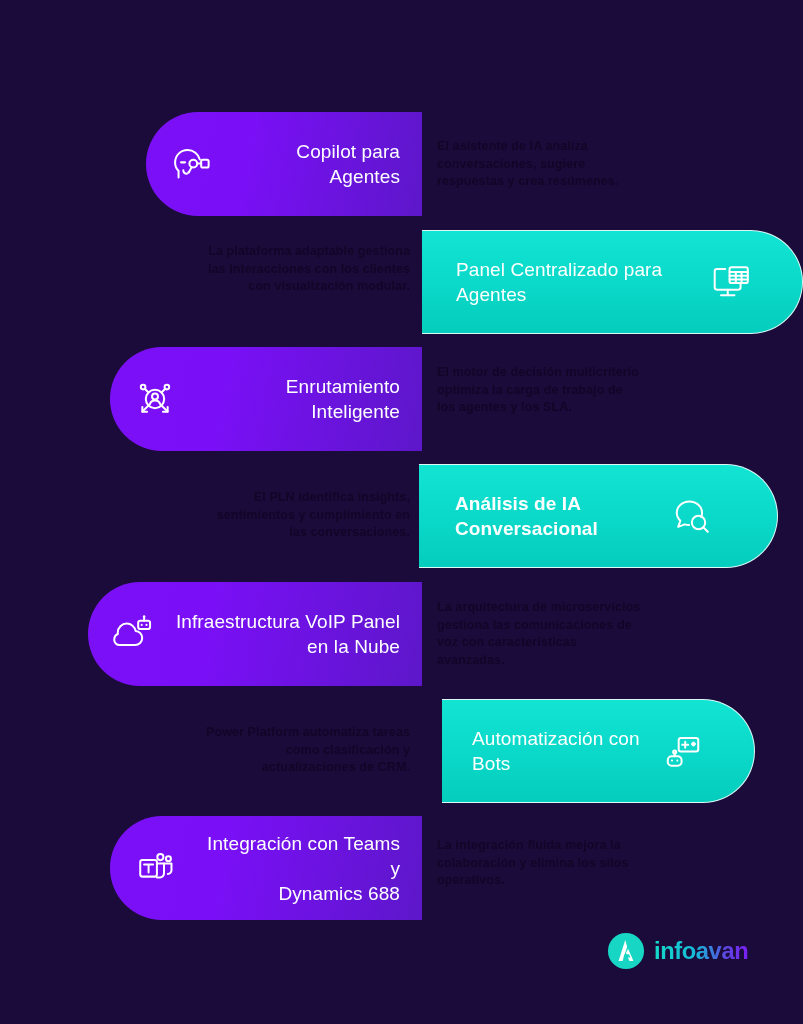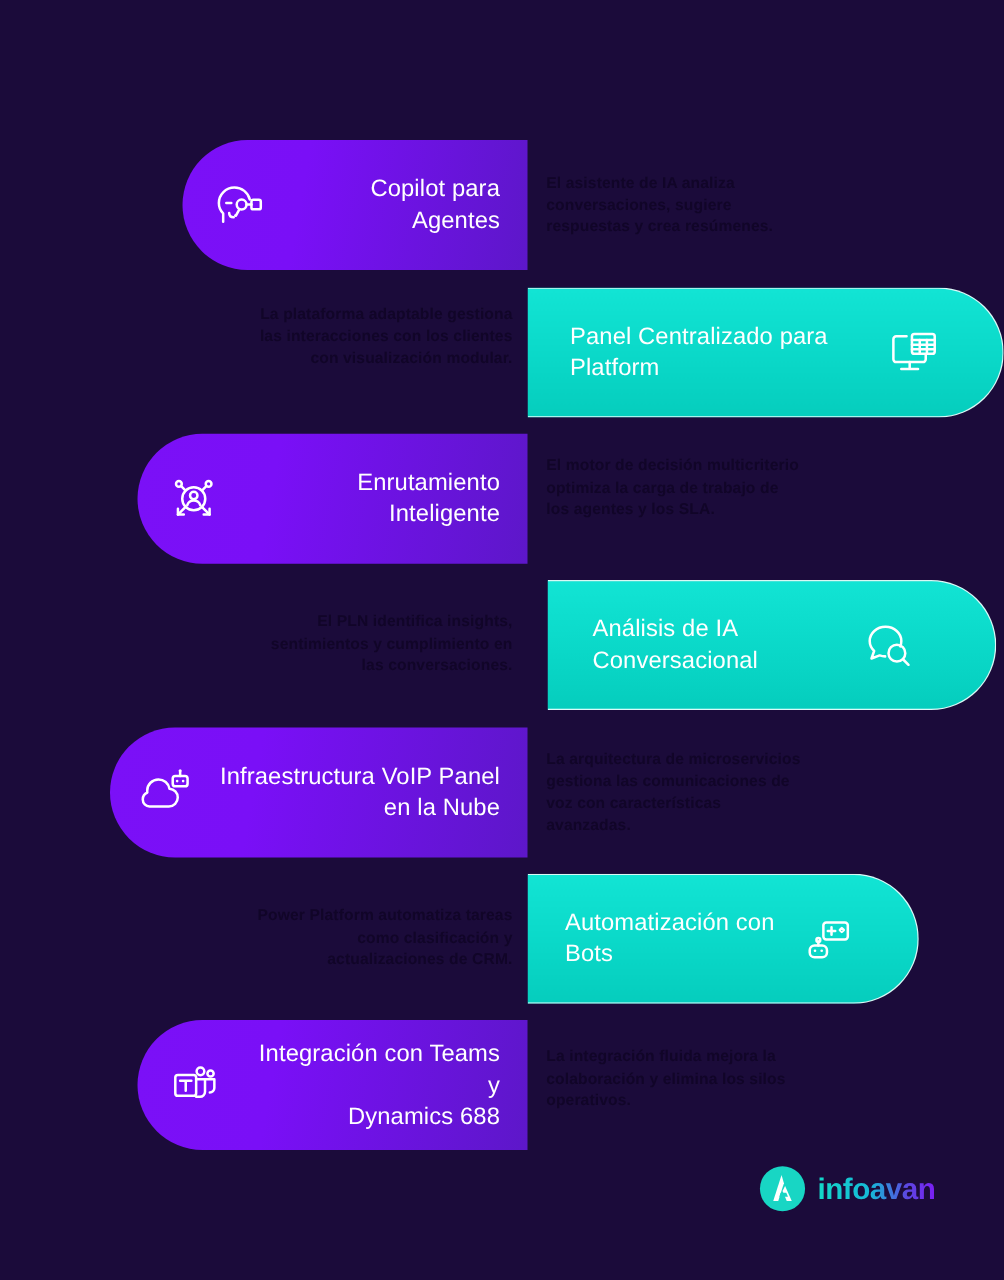--- a/index.html
+++ b/index.html
@@ -118,21 +118,21 @@
         </svg>
       </span>
       <span class="card-title">Copilot para Agentes</span>
     </div>
     <div class="desc to-right" style="left:437px; top:26px; width:205px;">El asistente de IA analiza conversaciones, sugiere respuestas y crea resúmenes.</div>
   </div>
 
   <div class="row" style="top:230px;">
     <div class="desc to-left" style="left:205px; top:13px; width:205px;">La plataforma adaptable gestiona las interacciones con los clientes con visualización modular.</div>
     <div class="card right" style="left:422px; width:381px;">
-      <span class="card-title" style="margin-left:12px;">Panel Centralizado para Platform</span>
+      <span class="card-title" style="margin-left:12px;">Panel Centralizado para Agentes</span>
       <span class="card-icon" style="margin-right:26px;">
         <svg viewBox="0 0 48 48" fill="none" stroke="#ffffff" stroke-width="2.1" stroke-linecap="round" stroke-linejoin="round">
           <path d="M18 10.5H9.4A2.4 2.4 0 0 0 7 12.9v16.7a2.4 2.4 0 0 0 2.4 2.4h22.2a2.4 2.4 0 0 0 2.4-2.4v-3.4"></path>
           <path d="M20.6 32v5.8M13.6 37.8h14"></path>
           <rect x="22.5" y="8.5" width="19" height="16.6" rx="2"></rect>
           <path d="M22.5 13.6h19"></path>
           <path d="M29 13.6v11.5M35 13.6v11.5"></path>
           <path d="M22.5 17.6h19M22.5 21.3h19"></path>
         </svg>
       </span>
@@ -153,21 +153,21 @@
           <path d="M10.8 32.3v4.9h4.9M37.2 32.3v4.9h-4.9"></path>
         </svg>
       </span>
       <span class="card-title">Enrutamiento Inteligente</span>
     </div>
     <div class="desc to-right" style="left:437px; top:17px; width:205px;">El motor de decisión multicriterio optimiza la carga de trabajo de los agentes y los SLA.</div>
   </div>
 
   <div class="row" style="top:464px;">
     <div class="desc to-left" style="left:205px; top:25px; width:205px;">El PLN identifica insights, sentimientos y cumplimiento en las conversaciones.</div>
-    <div class="card right" style="left:438px; width:359px;">
+    <div class="card right" style="left:419px; width:359px;font-weight:bold;">
       <span class="card-title" style="margin-left:14px;">Análisis de IA Conversacional</span>
       <span class="card-icon" style="margin-right:40px;">
         <svg viewBox="0 0 48 48" fill="none" stroke="#ffffff" stroke-width="2.1" stroke-linecap="round" stroke-linejoin="round">
           <path d="M33.6 25.2c.6-1.4.9-2.9.9-4.5 0-6.6-5.9-11.9-13.2-11.9S8.1 14.1 8.1 20.7c0 3.2 1.4 6.1 3.7 8.3l-2.2 6.3 6.8-2.6c1.4.5 3 .8 4.6.8"></path>
           <circle cx="30.8" cy="30.8" r="7"></circle>
           <path d="M35.9 35.9l4.6 4.6"></path>
         </svg>
       </span>
     </div>
   </div>
@@ -185,21 +185,21 @@
         </svg>
       </span>
       <span class="card-title">Infraestructura VoIP Panel
 en la Nube</span>
     </div>
     <div class="desc to-right" style="left:437px; top:17px; width:205px;">La arquitectura de microservicios gestiona las comunicaciones de voz con características avanzadas.</div>
   </div>
 
   <div class="row" style="top:699px;">
     <div class="desc to-left" style="left:205px; top:25px; width:205px;">Power Platform automatiza tareas como clasificación y actualizaciones de CRM.</div>
-    <div class="card right" style="left:422px; width:313px;padding-left:16px;">
+    <div class="card right" style="left:442px; width:313px;padding-left:16px;">
       <span class="card-title" style="margin-left:14px;">Automatización con Bots</span>
       <span class="card-icon" style="margin-right:28px;">
         <svg viewBox="0 0 48 48" fill="none" stroke="#ffffff" stroke-width="2.1" stroke-linecap="round" stroke-linejoin="round">
           <rect x="21.6" y="10.4" width="20.4" height="14.2" rx="2.4"></rect>
           <path d="M28.4 14.4v6.2M25.3 17.5h6.2"></path>
           <path d="M37 15.1l1.6 1.6-1.6 1.6-1.6-1.6z"></path>
           <rect x="10.2" y="29.6" width="14.4" height="9.8" rx="4"></rect>
           <path d="M17.4 29.6v-3.2"></path>
           <circle cx="17.4" cy="25" r="1.6"></circle>
           <circle cx="14.6" cy="34" r="1.1" fill="#ffffff" stroke="none"></circle>

